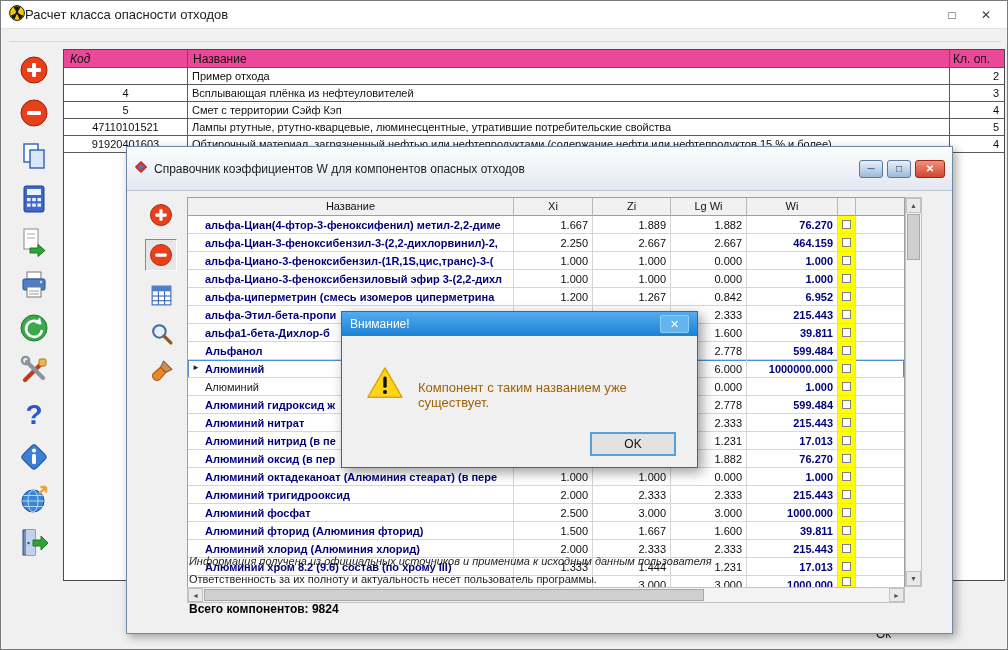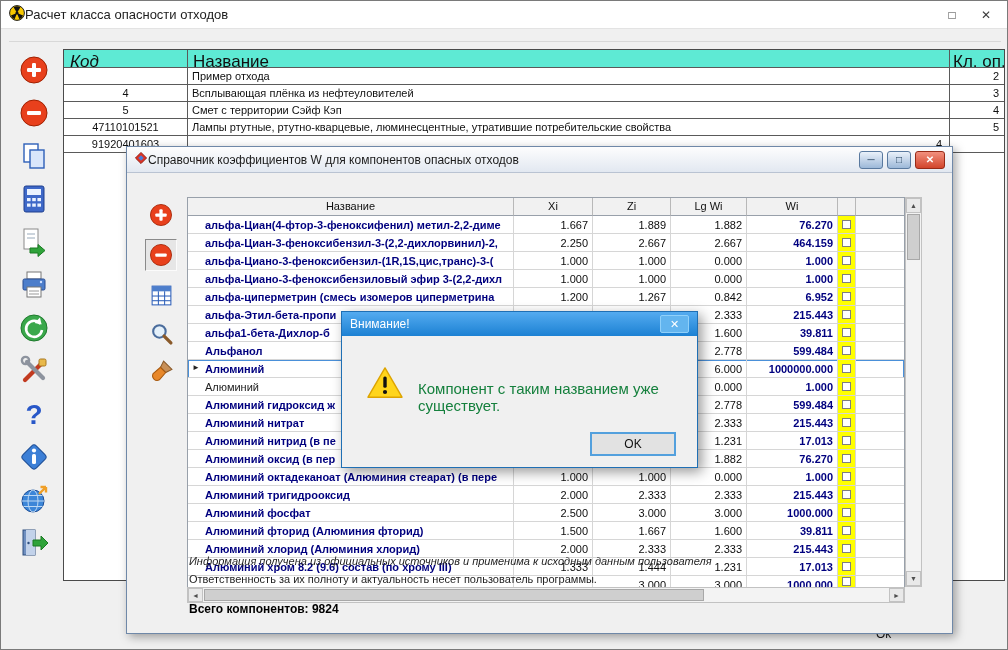--- a/index.html
+++ b/index.html
@@ -17,37 +17,37 @@
 
   
   .main-toolbar { position:absolute; left:11px; top:52px; width:44px;
                   display:flex; flex-direction:column; align-items:center; gap:9px; }
   .tool-icon { width:34px; height:34px; display:flex; align-items:center; justify-content:center; }
 
   
   .main-table { position:absolute; left:62px; top:48px; width:942px; height:532px;
                 background:#ffffff; border:1px solid #4a4a4a; }
   .mt-colline { position:absolute; top:0; bottom:0; border-left:1px solid #5a5a5a; }
-  .mt-header { display:grid; grid-template-columns:123px 1fr 57px; height:18px; background:#5eead4;
-               border-bottom:1px solid #5a5a5a; font-size:17px; color:#111; }
+  .mt-header { display:grid; grid-template-columns:123px 1fr 57px; height:18px; background:#ec4899;
+               border-bottom:1px solid #5a5a5a; font-size:12px; color:#111; }
   .mt-header > div { padding:2px 6px; overflow:hidden; white-space:nowrap; }
   .mt-h-code { font-style:italic; }
   .mt-row { display:grid; grid-template-columns:123px 1fr 57px; height:17px;
             border-bottom:1px solid #5a5a5a; font-size:11px; color:#101010; }
   .mt-row > div { padding:1.5px 5px; white-space:nowrap; overflow:hidden; }
   .mt-code { text-align:center; }
   .mt-class { text-align:right; }
 
   .main-status-ok { position:absolute; left:875px; top:626px; font-size:12px; color:#1a1a1a; }
 
   
   .ref-window { position:absolute; left:125px; top:145px; width:827px; height:488px; background:#f0f0f0;
                 border:1px solid #6f88a8; box-shadow:3px 3px 9px rgba(0,0,0,.35); z-index:10; }
-  .ref-titlebar { height:26px; background:linear-gradient(#fdfdfd,#e2e8f1); border-bottom:1px solid #b9c3d2;
-                  display:flex; align-items:center; padding:0 7px; }
+  .ref-titlebar { height:44px; background:linear-gradient(#fdfdfd,#e2e8f1); border-bottom:1px solid #b9c3d2;
+                  display:flex; align-items:center; gap:6px; padding:0 7px; }
   .ref-title { font-size:12px; color:#1c1c1c; }
   .ref-controls { margin-left:auto; display:flex; gap:4px; }
   .ref-btn { width:24px; height:18px; display:flex; align-items:center; justify-content:center;
              font-size:10px; border-radius:3px; }
   .ref-btn.minmax { background:linear-gradient(#eaf1fa,#9cb8d8); border:1px solid #59799f; color:#12304e; }
   .ref-btn.close { width:30px; background:linear-gradient(#f2907e,#d2452c); border:1px solid #972a17;
                    color:#fff; font-weight:bold; }
 
   .ref-toolbar { position:absolute; left:16px; top:54px; width:36px;
                  display:flex; flex-direction:column; align-items:center; gap:10px; }
@@ -102,21 +102,21 @@
 
   
   .dialog { position:absolute; left:340px; top:310px; width:357px; height:157px; background:#f0f0f0;
             border:1px solid #1f6fb4; box-shadow:4px 4px 12px rgba(0,0,0,.4); z-index:30; }
   .dlg-titlebar { height:24px; background:linear-gradient(#54abf0,#1c81d3); display:flex; align-items:center;
                   padding:8px 8px; color:#fff; font-size:12px; }
   .dlg-close { margin-left:auto; width:29px; height:18px; background:#63b5ef; border:1px solid #8fd0fa;
                border-radius:2px; color:#fff; display:flex; align-items:center; justify-content:center; font-size:11px; }
   .dlg-body { position:relative; height:131px; }
   .warn-icon { position:absolute; left:24px; top:30px; }
-  .dlg-msg { position:absolute; left:76px; top:44px; font-size:15px; color:#15803d; }
+  .dlg-msg { position:absolute; left:76px; top:44px; font-size:13px; color:#a16207; }
   .dlg-ok { position:absolute; left:248px; top:96px; width:86px; height:24px; background:#e2e2e2;
             border:2px solid #53a0dd; font-size:12px; color:#111; text-align:center; line-height:20px; }
   svg text { font-family:"Liberation Sans", sans-serif; }
 </style>
 </head>
 <body>
 
 <div id="screen">
 
   <div class="main-titlebar">
@@ -264,20 +264,21 @@
   </div>
 
   <div class="mt-row">
     <div class="mt-code">47110101521</div>
     <div class="mt-name">Лампы ртутные, ртутно-кварцевые, люминесцентные, утратившие потребительские свойства</div>
     <div class="mt-class">5</div>
   </div>
 
   <div class="mt-row">
     <div class="mt-code">91920401603</div>
+    <div class="mt-name">Обтирочный материал, загрязненный нефтью или нефтепродуктами (содержание нефти или нефтепродуктов 15 % и более)</div>
     <div class="mt-class">4</div>
   </div>
 </div>
   </div>
 
   <span class="main-status-ok">Ok</span>
 
   <div class="ref-window">
     <div class="ref-titlebar">
       <span>

